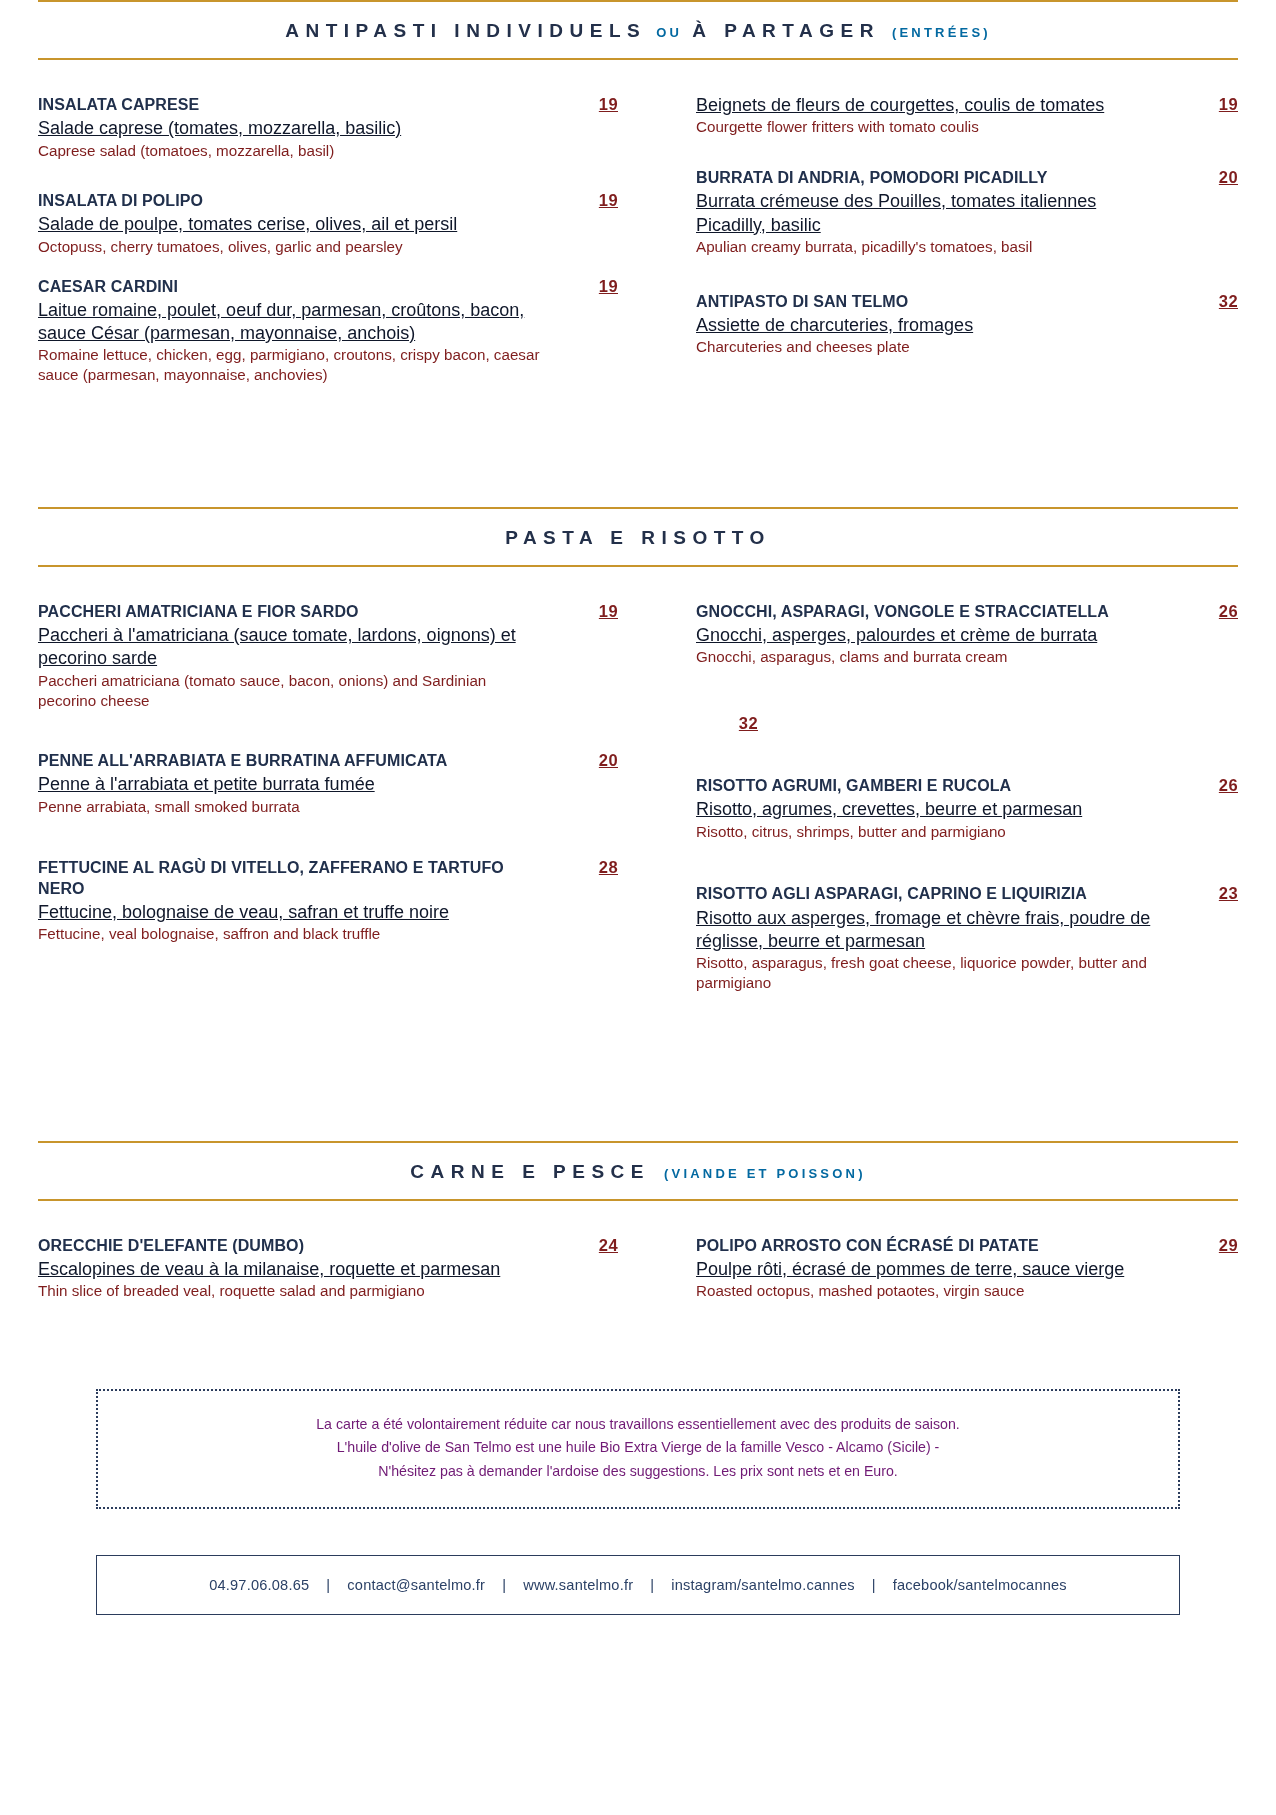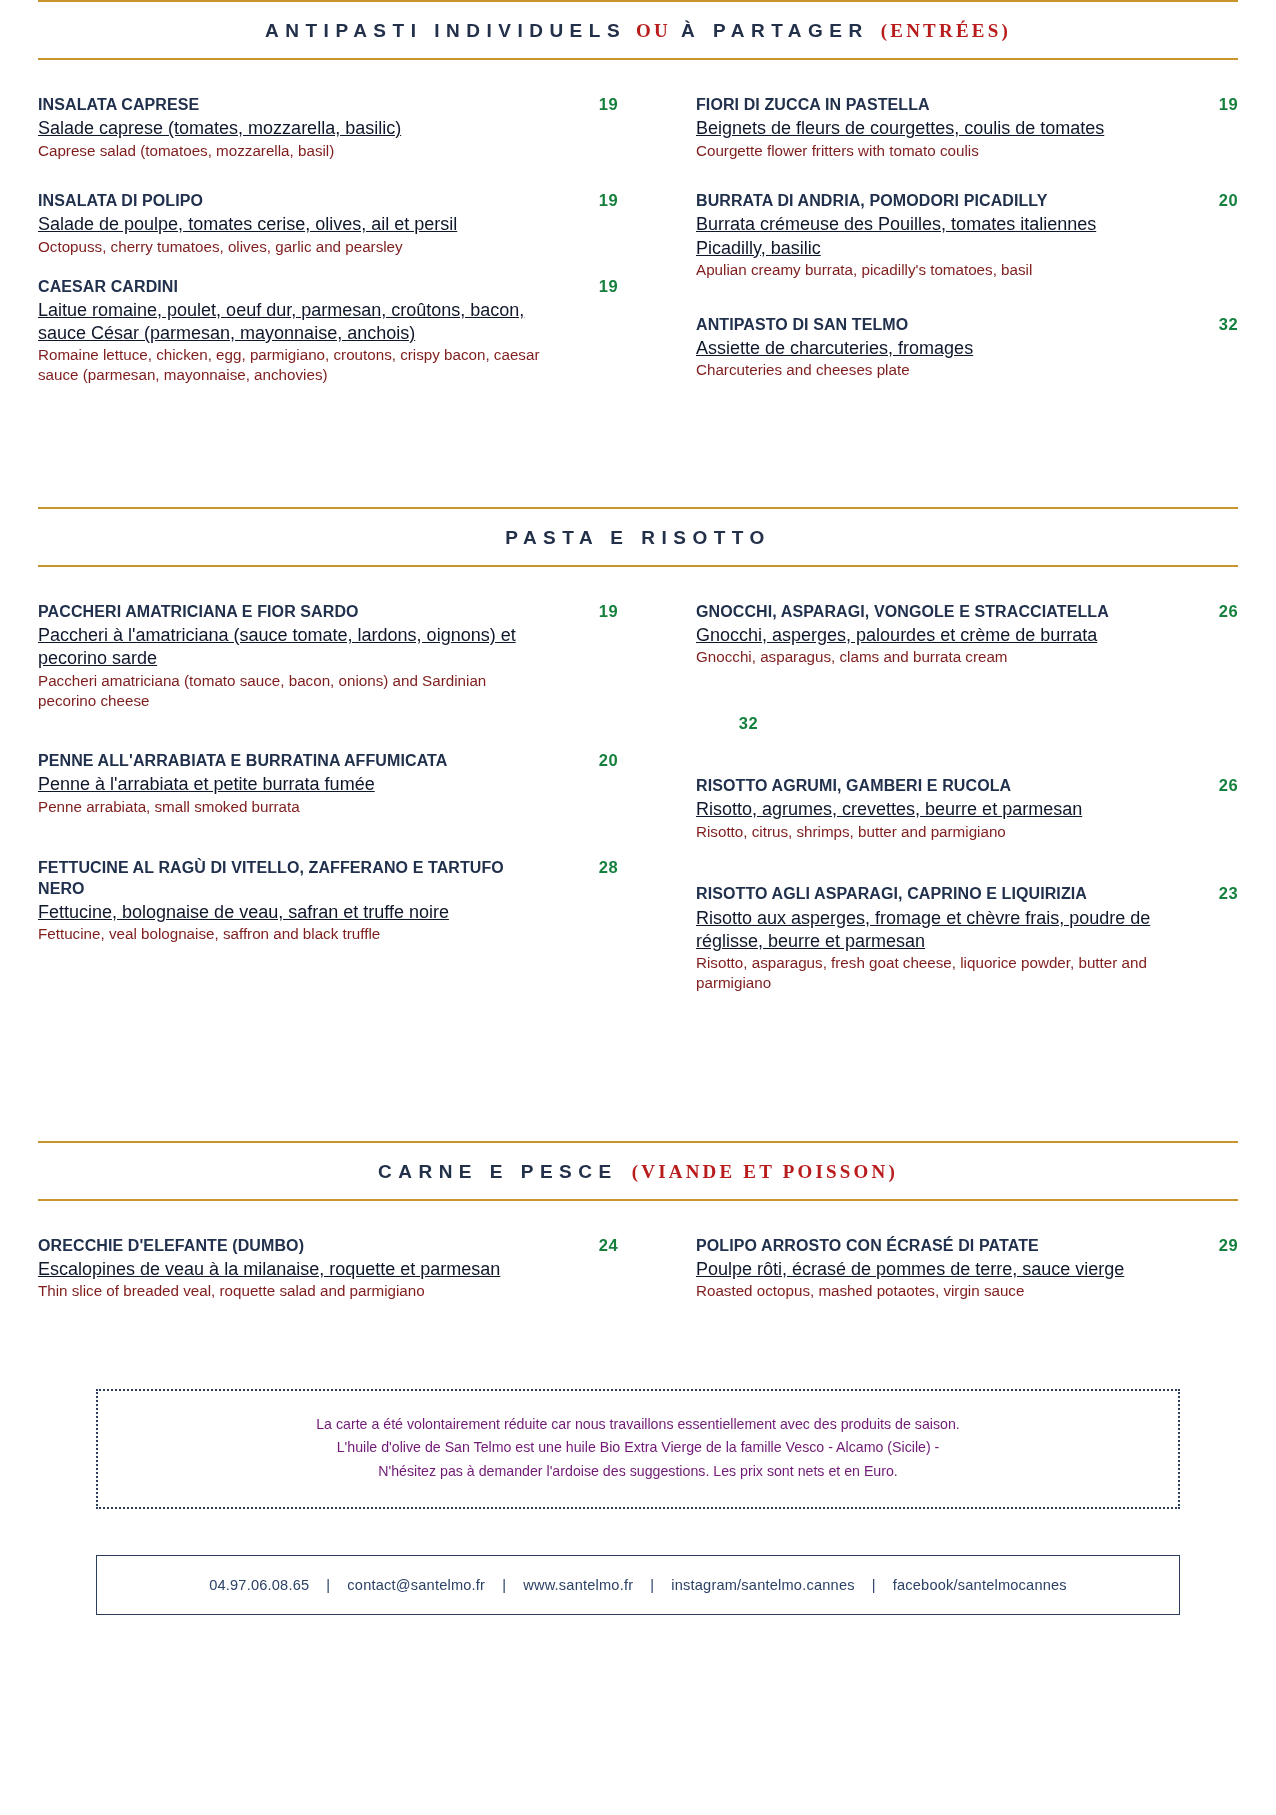--- a/index.html
+++ b/index.html
@@ -23,47 +23,47 @@
     margin: 0;
   }
   .section-head .title {
     font-size: 19px;
     font-weight: 700;
     letter-spacing: 6.5px;
     color: #23304a;
     display: inline;
   }
   .section-head .sub {
-    font-size: 19px;
+    font-size: 13px;
     font-weight: 700;
     letter-spacing: 3.2px;
-    color: #b91c1c;
+    color: #0369a1;
     display: inline;
-    font-family: Liberation Serif, serif;
   }
 
   
   .cols {
     display: flex;
     gap: 0;
   }
   .col { width: 50%; padding-right: 20px; }
   .col.right { padding-left: 58px; padding-right: 0; }
 
   .item { display: flex; align-items: flex-start; margin-bottom: 30px; }
   .item-body { flex: 1 1 auto; padding-right: 14px; }
   .item-price {
     flex: 0 0 auto;
     width: 62px;
     text-align: right;
-    color: #15803d;
+    color: #7f1d1d;
     font-size: 16.5px;
     font-weight: 700;
     letter-spacing: .4px;
     padding-top: 1px;
+    text-decoration: underline;
   }
   .item-name {
     font-size: 16px;
     font-weight: 700;
     letter-spacing: .1px;
     color: #21304c;
     line-height: 1.32;
     margin: 0 0 2px 0;
   }
   .desc-fr {
@@ -159,21 +159,20 @@
         </div>
         <div class="item-price">19</div>
       </div>
 
     </div>
 
     <div class="col right">
 
       <div class="item">
         <div class="item-body">
-          <p class="item-name">FIORI DI ZUCCA IN PASTELLA</p>
           <p class="desc-fr">Beignets de fleurs de courgettes, coulis de tomates</p>
           <p class="desc-en">Courgette flower fritters with tomato coulis</p>
         </div>
         <div class="item-price">19</div>
       </div>
 
       <div class="item" style="margin-bottom:34px;">
         <div class="item-body" style="padding-right:30px;">
           <p class="item-name">BURRATA DI ANDRIA, POMODORI PICADILLY</p>
           <p class="desc-fr">Burrata crémeuse des Pouilles, tomates italiennes Picadilly, basilic</p>

